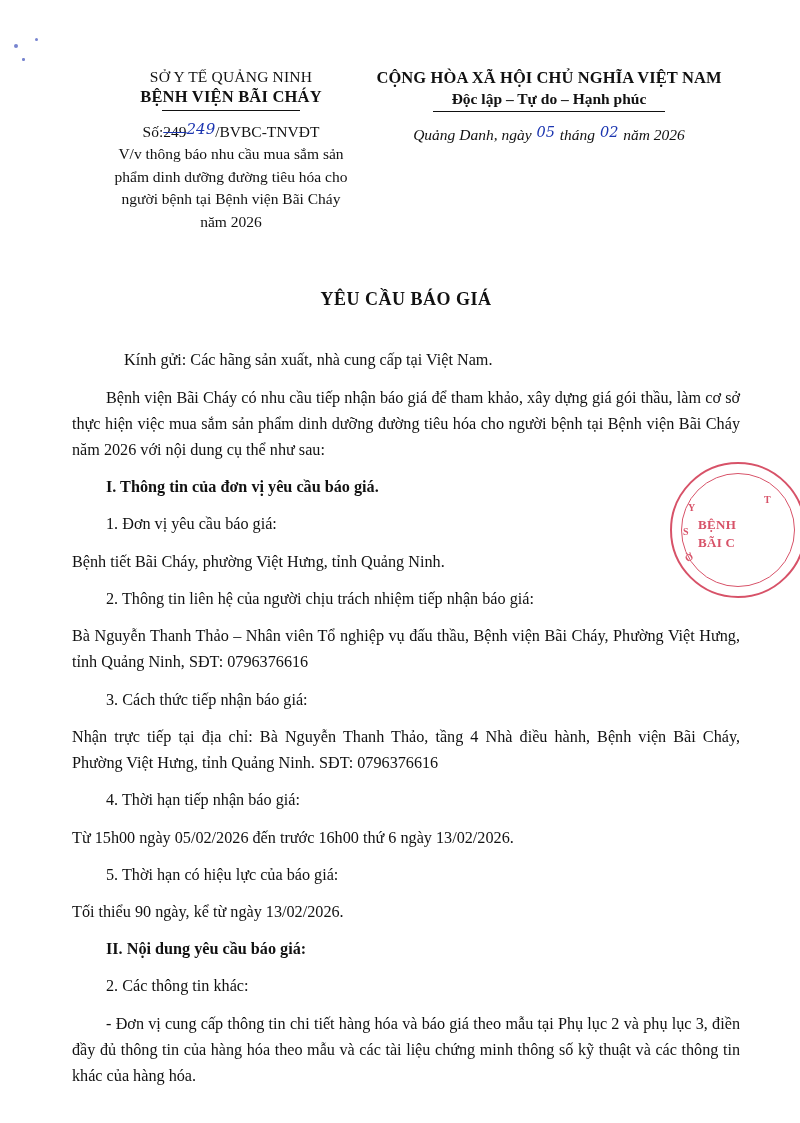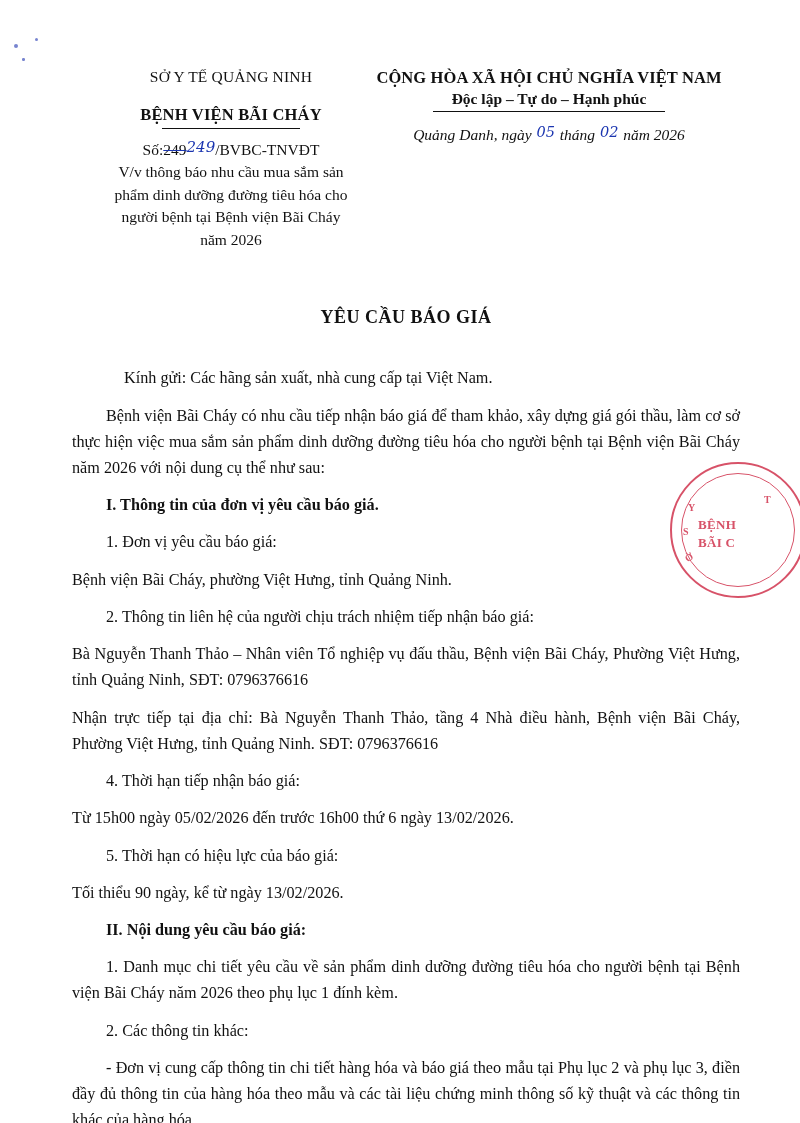--- a/index.html
+++ b/index.html
@@ -41,21 +41,21 @@
     text-align: center;
     padding-left: 6px;
   }
   .org-line1 {
     font-size: 15.5px;
     letter-spacing: 0.2px;
   }
   .org-line2 {
     font-size: 16.5px;
     font-weight: bold;
-    margin-top: 19px;
+    margin-top: 1px;
     letter-spacing: 0.2px;
   }
   .rule-short {
     width: 138px;
     height: 1.4px;
     background: #111;
     margin: 3px auto 0 auto;
   }
   .nation-line1 {
     font-size: 16.5px;
@@ -243,30 +243,30 @@
 
   <div class="doc-title">YÊU CẦU BÁO GIÁ</div>
 
   <div class="body-text">
 
     <div class="p center-ish nojust">Kính gửi: Các hãng sản xuất, nhà cung cấp tại Việt Nam.</div>
 
     <div class="p indent">Bệnh viện Bãi Cháy có nhu cầu tiếp nhận báo giá để tham khảo, xây dựng giá gói thầu, làm cơ sở thực hiện việc mua sắm sản phẩm dinh dưỡng đường tiêu hóa cho người bệnh tại Bệnh viện Bãi Cháy năm 2026 với nội dung cụ thể như sau:</div>
     <div class="p indent bold">I. Thông tin của đơn vị yêu cầu báo giá.</div>
     <div class="p indent nojust">1. Đơn vị yêu cầu báo giá:</div>
-    <div class="p nojust">Bệnh viện Bãi Cháy, phường Việt Hưng, tỉnh Quảng Ninh.</div>
+    <div class="p nojust">Bệnh tiết Bãi Cháy, phường Việt Hưng, tỉnh Quảng Ninh.</div>
     <div class="p indent nojust">2. Thông tin liên hệ của người chịu trách nhiệm tiếp nhận báo giá:</div>
     <div class="p">Bà Nguyễn Thanh Thảo – Nhân viên Tổ nghiệp vụ đấu thầu, Bệnh viện Bãi Cháy, Phường Việt Hưng, tỉnh Quảng Ninh, SĐT: 0796376616</div>
+    <div class="p indent nojust">3. Cách thức tiếp nhận báo giá:</div>
     <div class="p">Nhận trực tiếp tại địa chỉ: Bà Nguyễn Thanh Thảo, tầng 4 Nhà điều hành, Bệnh viện Bãi Cháy, Phường Việt Hưng, tỉnh Quảng Ninh. SĐT: 0796376616</div>
     <div class="p indent nojust">4. Thời hạn tiếp nhận báo giá:</div>
     <div class="p nojust">Từ 15h00 ngày 05/02/2026 đến trước 16h00 thứ 6 ngày 13/02/2026.</div>
     <div class="p indent nojust">5. Thời hạn có hiệu lực của báo giá:</div>
     <div class="p nojust">Tối thiểu 90 ngày, kể từ ngày 13/02/2026.</div>
     <div class="p indent bold">II. Nội dung yêu cầu báo giá:</div>
-    <div class="p indent">1. Danh mục chi tiết yêu cầu về sản phẩm dinh dưỡng đường tiêu hóa cho người bệnh tại Bệnh viện Bãi Cháy năm 2026 theo phụ lục 1 đính kèm.</div>
     <div class="p indent nojust">2. Các thông tin khác:</div>
     <div class="p indent">- Đơn vị cung cấp thông tin chi tiết hàng hóa và báo giá theo mẫu tại Phụ lục 2 và phụ lục 3, điền đầy đủ thông tin của hàng hóa theo mẫu và các tài liệu chứng minh thông số kỹ thuật và các thông tin khác của hàng hóa.</div>
 
   </div>
 
   <div class="stamp">
     <div class="stamp-inner"></div>
     <div class="stamp-text">
       <div>BỆNH</div>
       <div>BÃI C</div>

